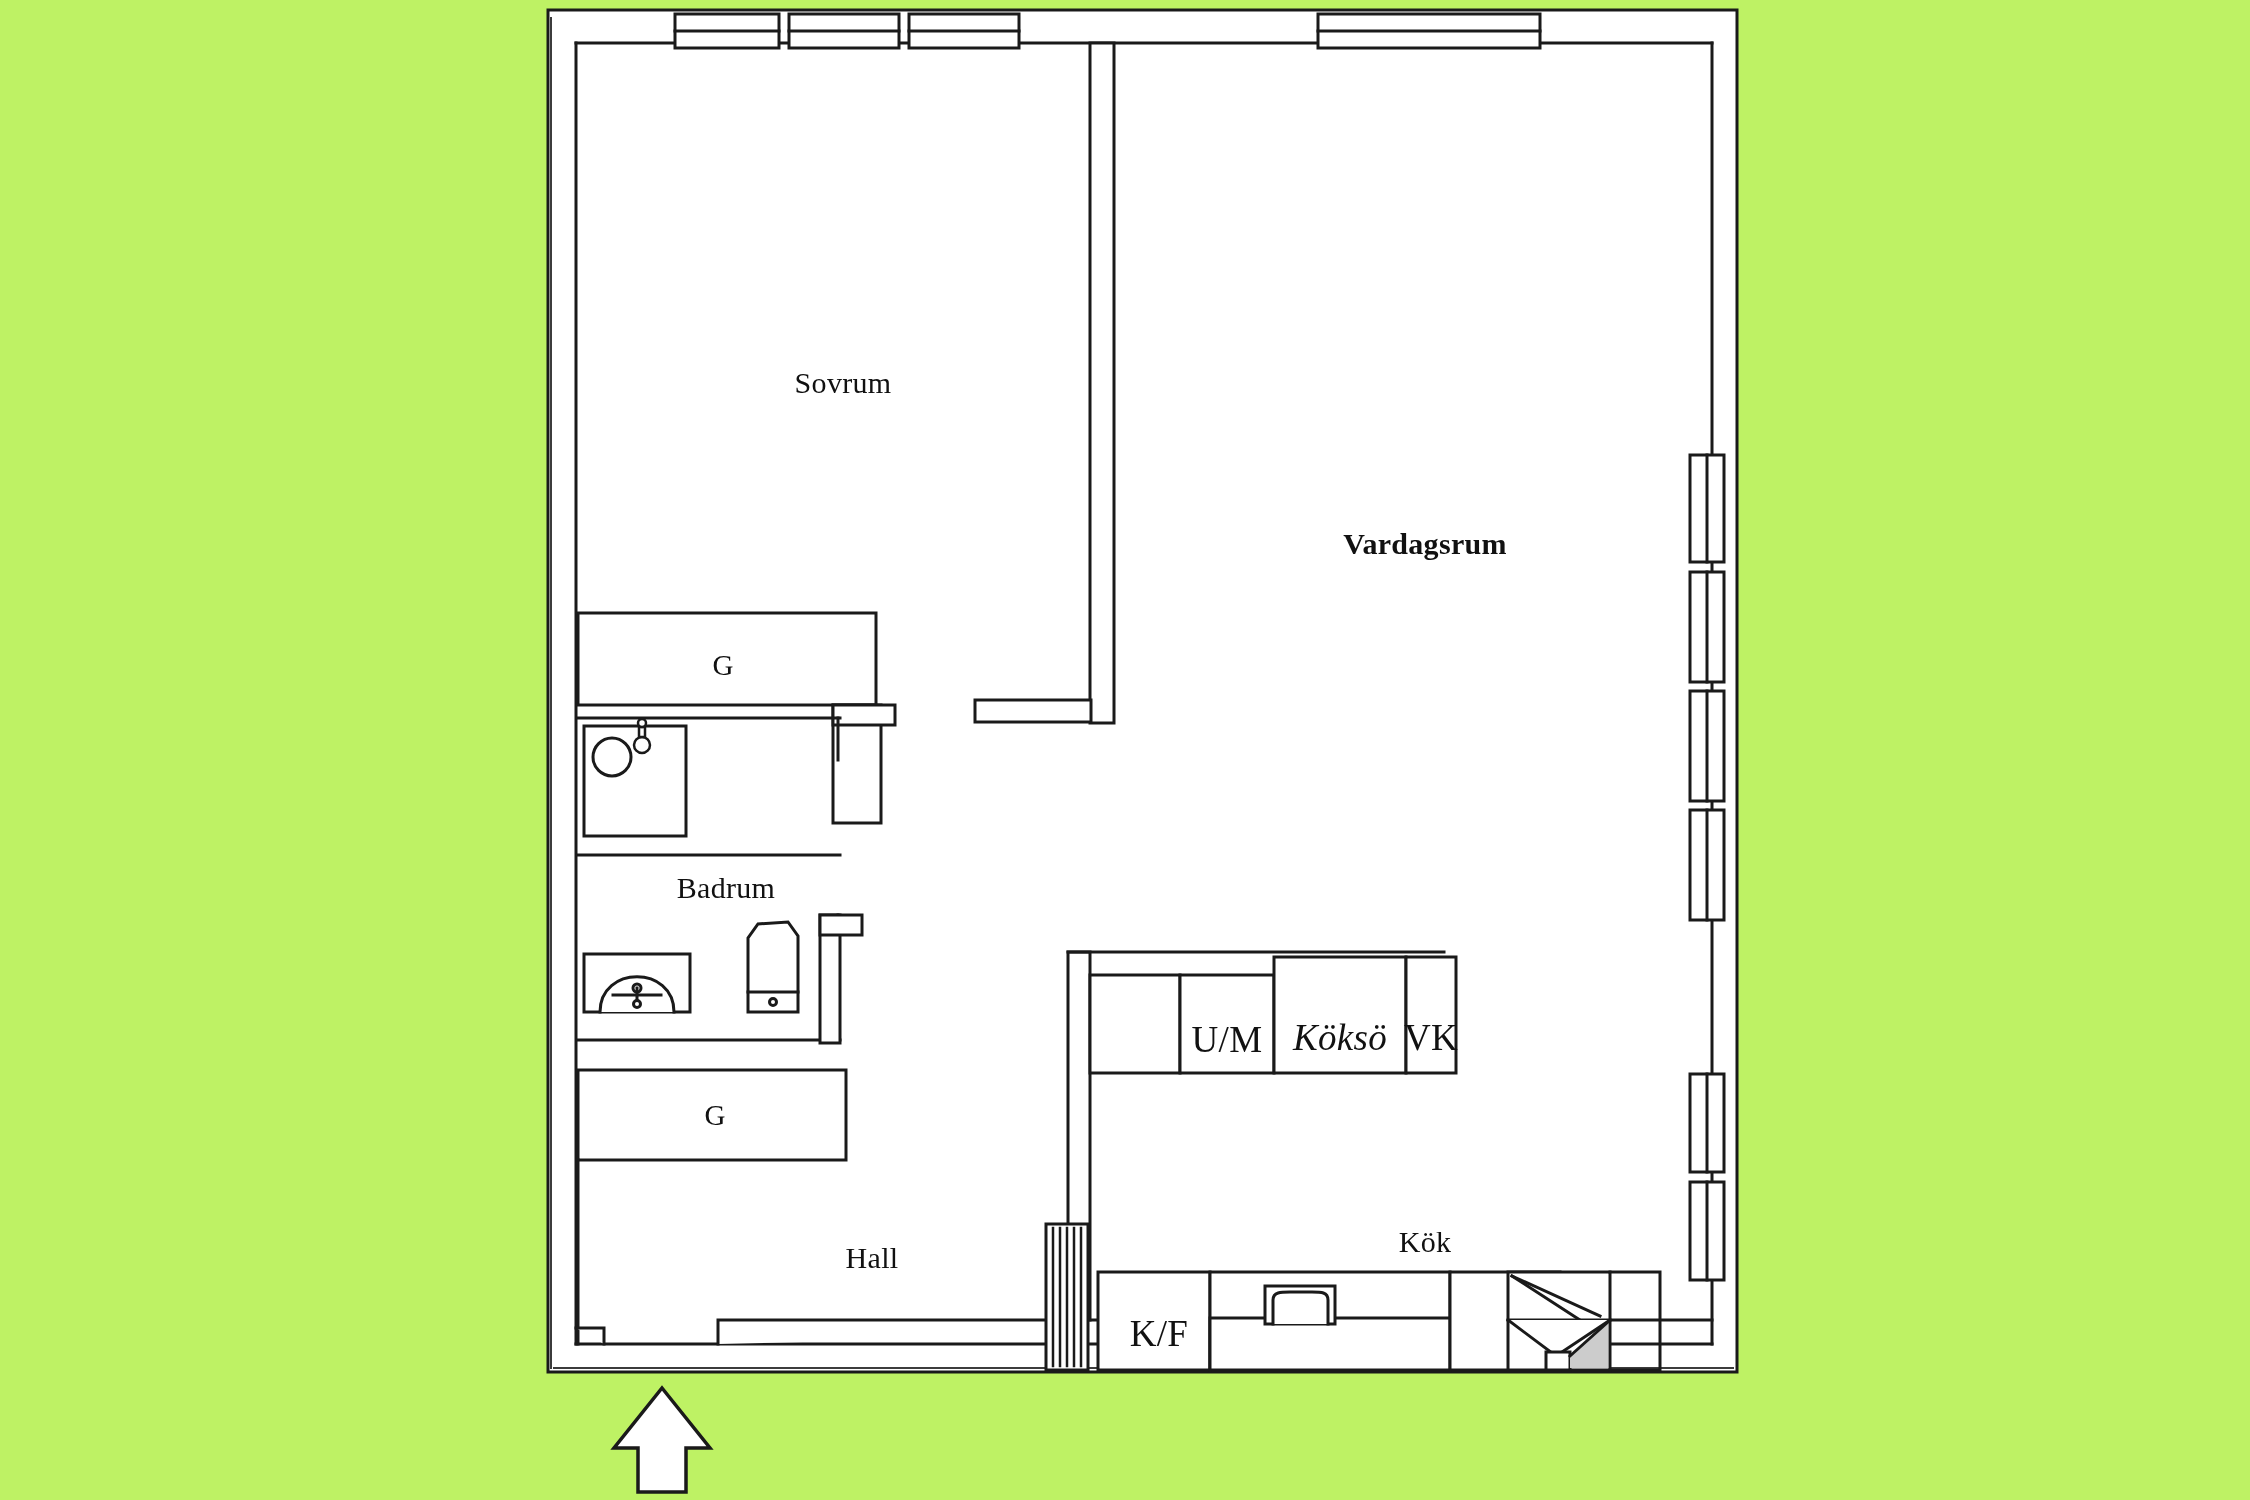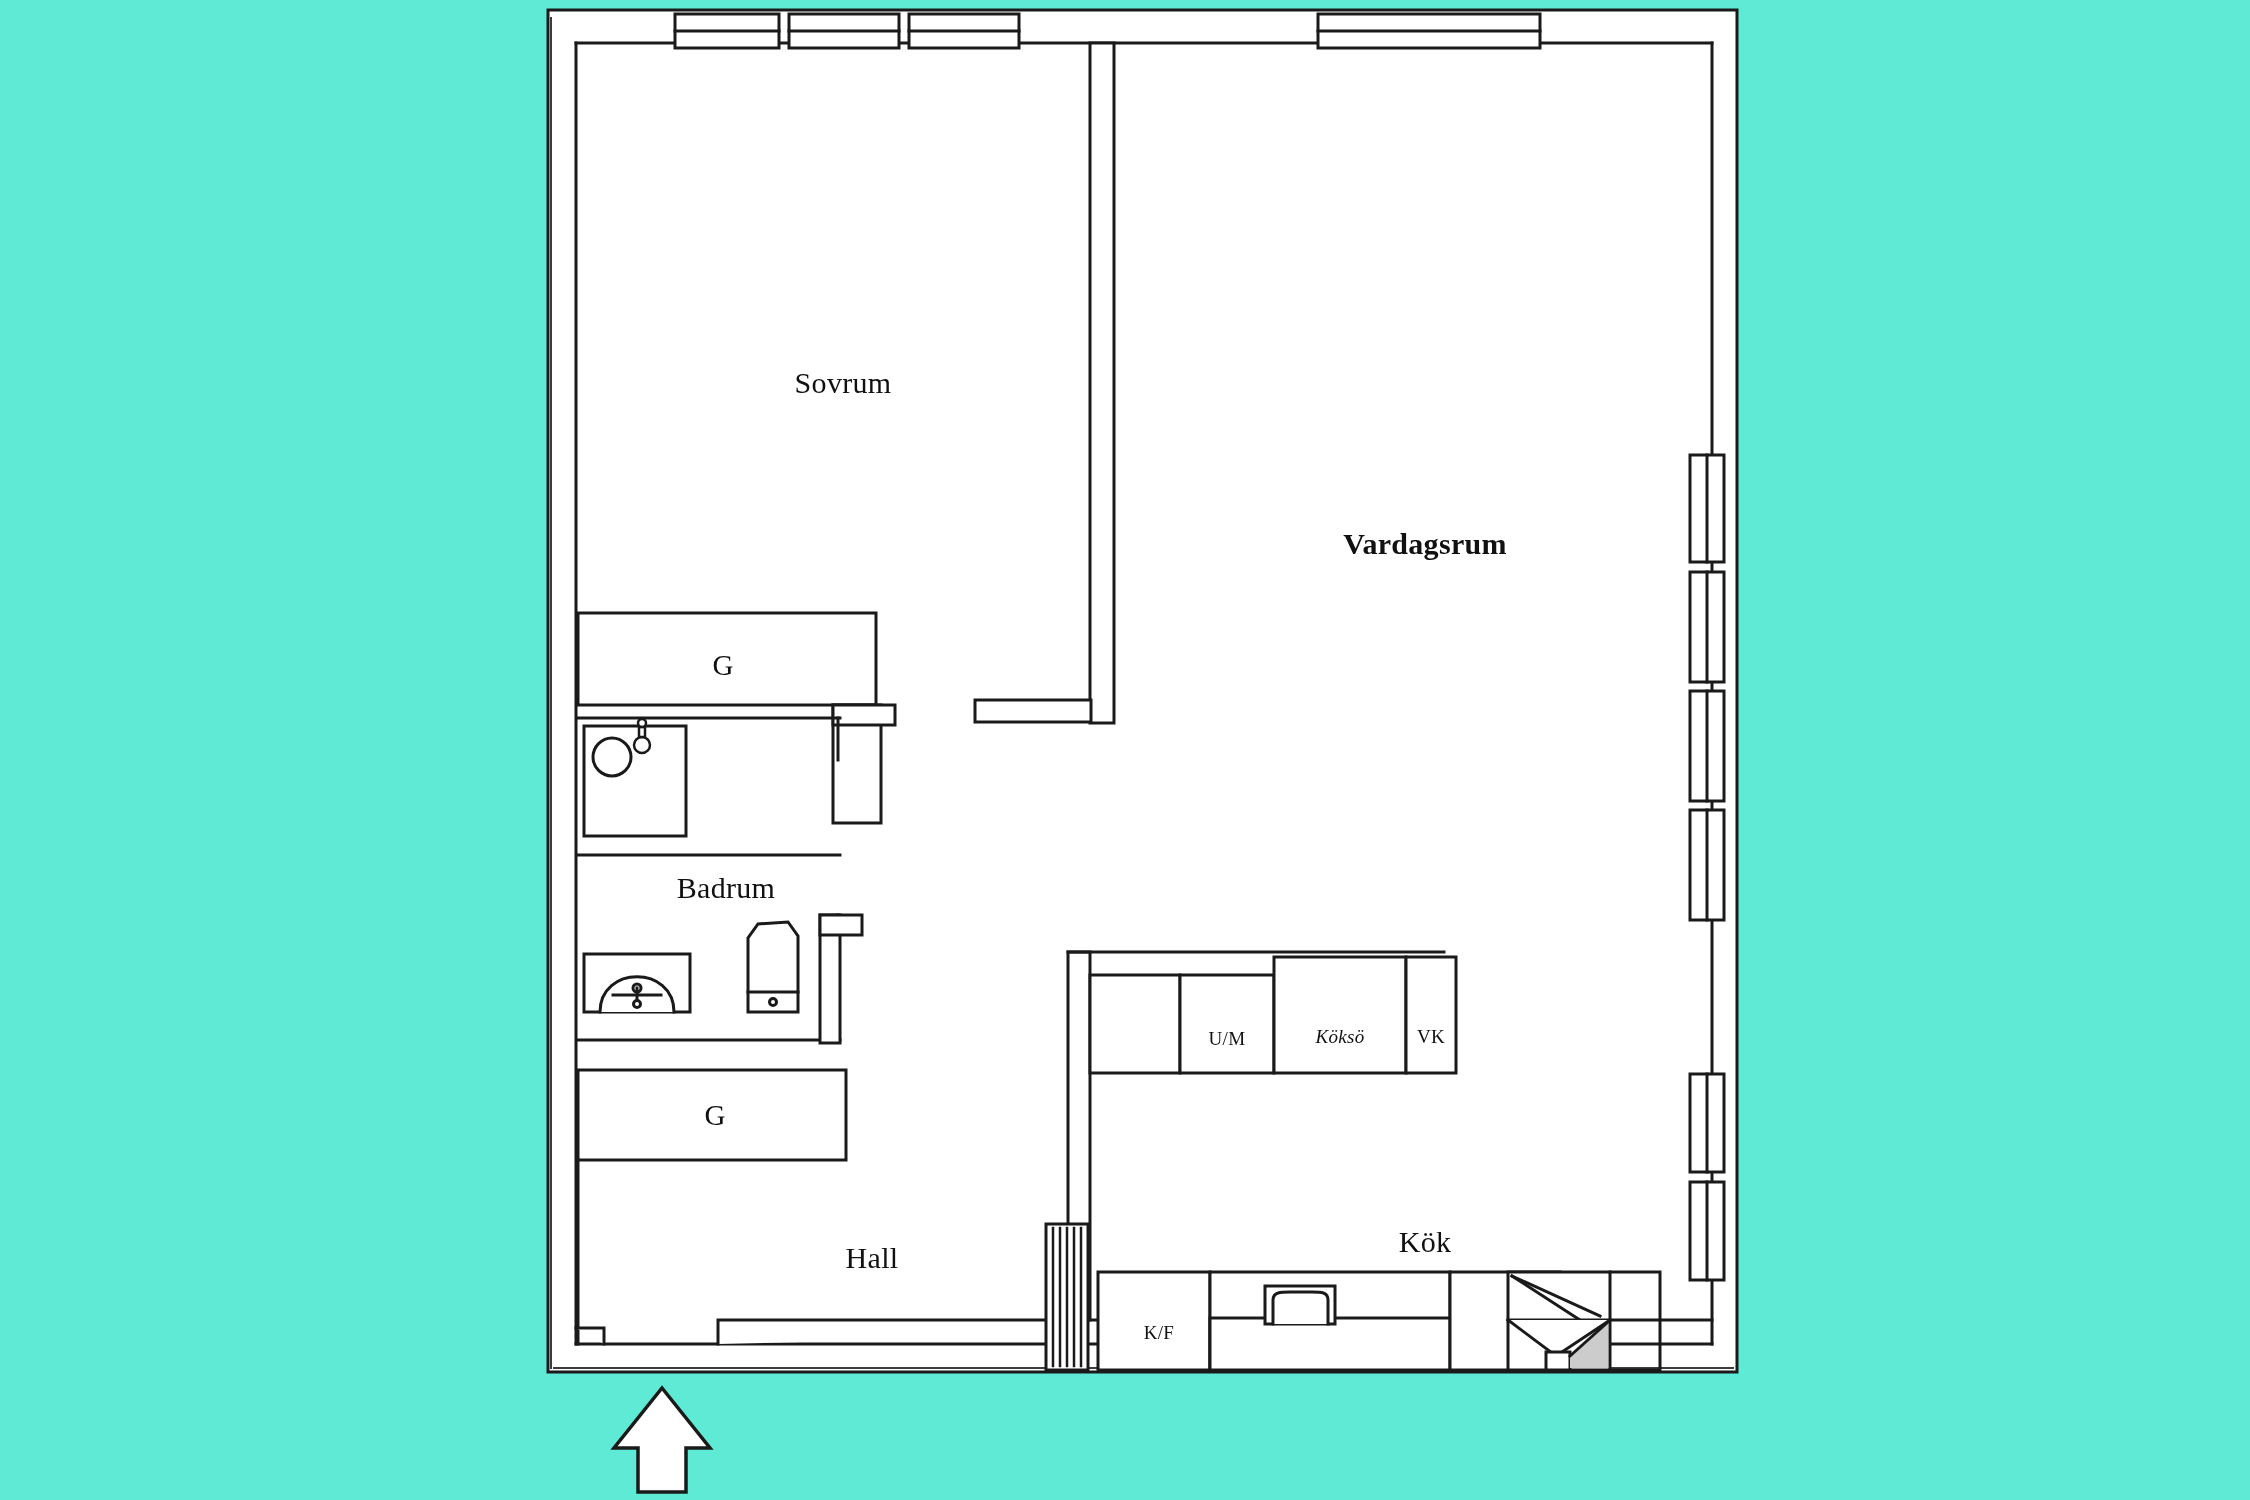--- a/index.html
+++ b/index.html
@@ -2,32 +2,32 @@
 <html><head>
 <meta charset="utf-8">
 <title>Floor Plan</title>
 <style>
   html,body{margin:0;padding:0;background:#ffffff;}
   body{
     width:2250px;height:1500px;
     font-family:"Liberation Serif","DejaVu Serif",serif;
     overflow:hidden;
   }
-  #plan-root{position:relative;width:2250px;height:1500px;background:#5eead4;}
+  #plan-root{position:relative;width:2250px;height:1500px;background:#bef264;}
   #plan-svg{position:absolute;left:0;top:0;width:2250px;height:1500px;}
   .rlabel{
     position:absolute;
     color:#111111;
     font-family:"Liberation Serif","DejaVu Serif",serif;
     white-space:nowrap;
     transform:translate(-50%,-50%);
     letter-spacing:0.3px;
   }
   .lbl-room{font-size:30px;}
-  .lbl-unit{font-size:19px;}
+  .lbl-unit{font-size:37px;}
   .lbl-closet{font-size:29px;}
 </style>
 </head>
 <body>
 
 <div id="plan-root">
 
   <svg id="plan-svg" viewBox="0 0 2250 1500" xmlns="http://www.w3.org/2000/svg">
 
     <g fill="none" stroke="#1a1a1a" stroke-linecap="square" stroke-linejoin="miter">

